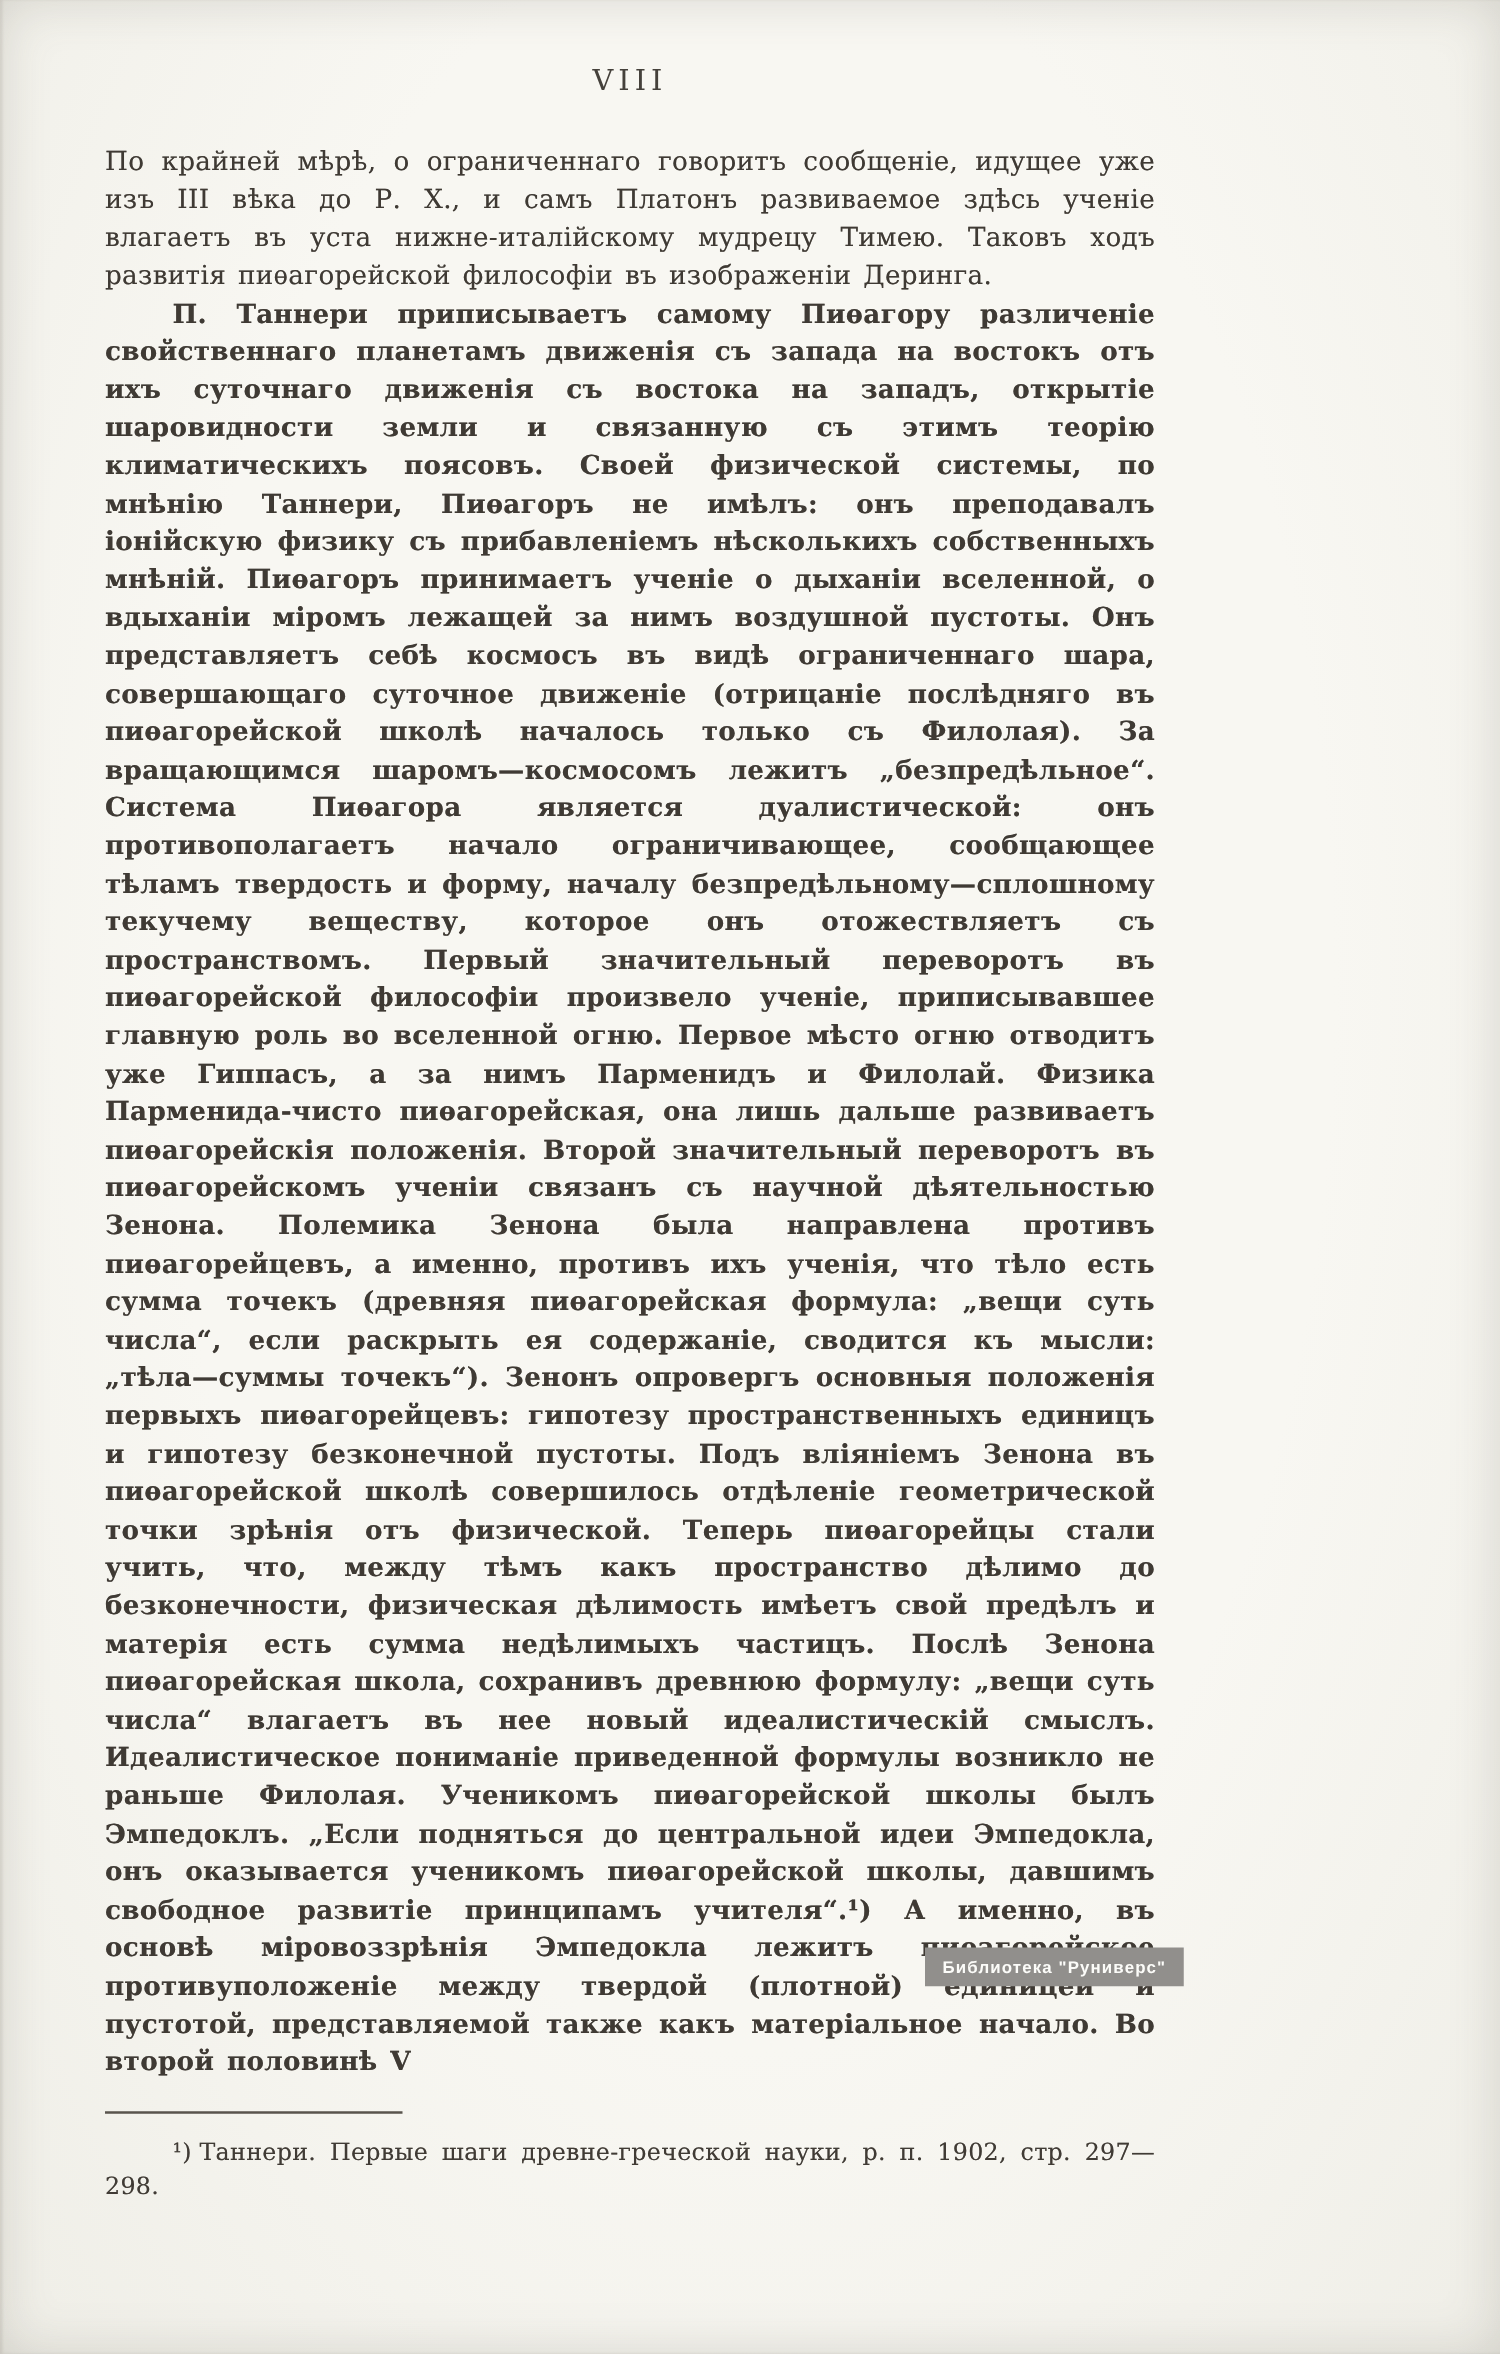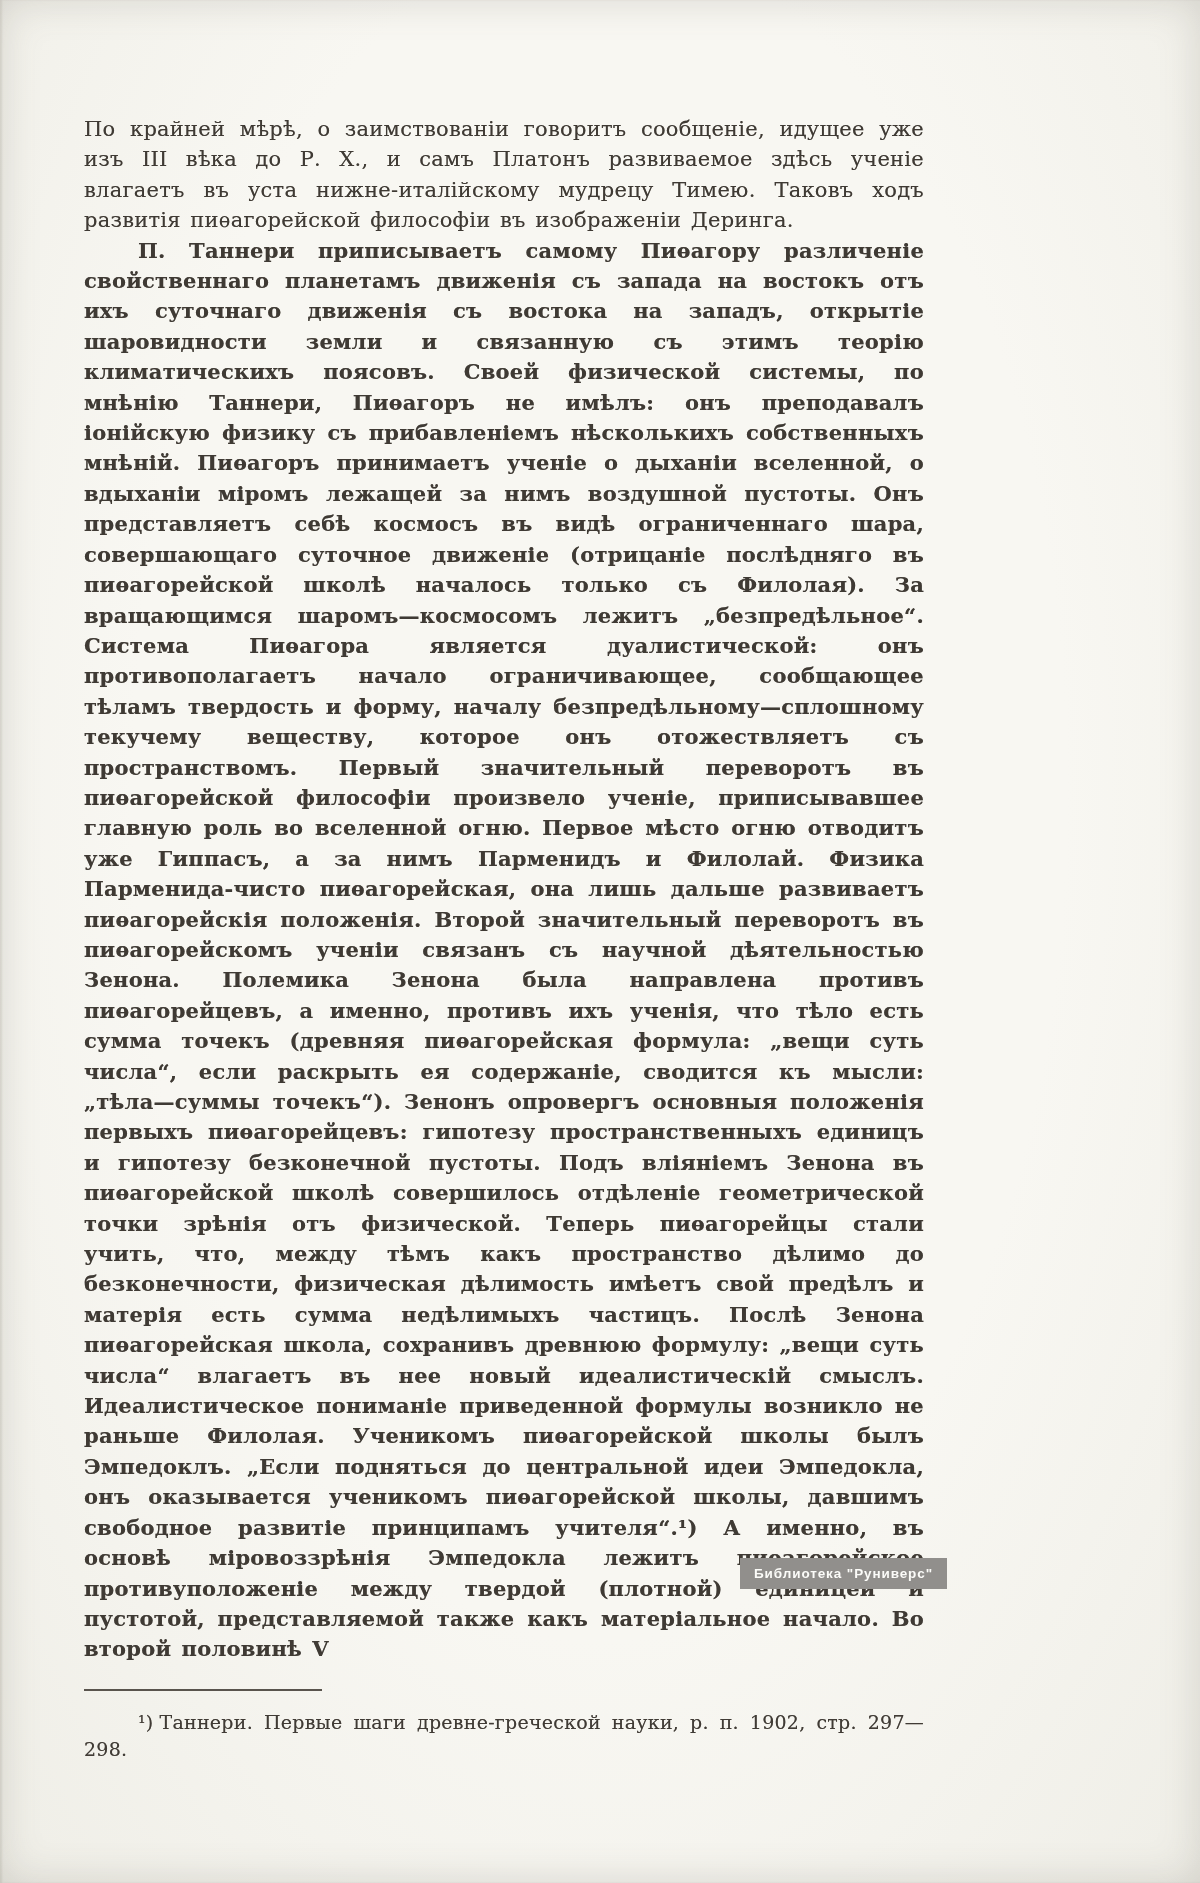--- a/index.html
+++ b/index.html
@@ -70,23 +70,24 @@
       letter-spacing: 0.9px;
       padding: 8px 14px;
       white-space: nowrap;
     }
   </style>
 </head>
 <body>
 
 <div class="scan">
 
+  <div class="page-number">VIII</div>
 
   <div class="text-block">
-    <p class="para first">По крайней мѣрѣ, о заимствованіи говоритъ сообщеніе, идущее уже изъ III вѣка до Р. Х., и самъ Платонъ развиваемое здѣсь ученіе влагаетъ въ уста нижне-италійскому мудрецу Тимею. Таковъ ходъ развитія пиѳагорейской философіи въ изображеніи Деринга.</p>
+    <p class="para first">По крайней мѣрѣ, о ограниченнаго говоритъ сообщеніе, идущее уже изъ III вѣка до Р. Х., и самъ Платонъ развиваемое здѣсь ученіе влагаетъ въ уста нижне-италійскому мудрецу Тимею. Таковъ ходъ развитія пиѳагорейской философіи въ изображеніи Деринга.</p>
     <p class="para indent">П. Таннери приписываетъ самому Пиѳагору различеніе свойственнаго планетамъ движенія съ запада на востокъ отъ ихъ суточнаго движенія съ востока на западъ, открытіе шаровидности земли и связанную съ этимъ теорію климатическихъ поясовъ. Своей физической системы, по мнѣнію Таннери, Пиѳагоръ не имѣлъ: онъ преподавалъ іонійскую физику съ прибавленіемъ нѣсколькихъ собственныхъ мнѣній. Пиѳагоръ принимаетъ ученіе о дыханіи вселенной, о вдыханіи міромъ лежащей за нимъ воздушной пустоты. Онъ представляетъ себѣ космосъ въ видѣ ограниченнаго шара, совершающаго суточное движеніе (отрицаніе послѣдняго въ пиѳагорейской школѣ началось только съ Филолая). За вращающимся шаромъ—космосомъ лежитъ „безпредѣльное“. Система Пиѳагора является дуалистической: онъ противополагаетъ начало ограничивающее, сообщающее тѣламъ твердость и форму, началу безпредѣльному—сплошному текучему веществу, которое онъ отожествляетъ съ пространствомъ. Первый значительный переворотъ въ пиѳагорейской философіи произвело ученіе, приписывавшее главную роль во вселенной огню. Первое мѣсто огню отводитъ уже Гиппасъ, а за нимъ Парменидъ и Филолай. Физика Парменида-чисто пиѳагорейская, она лишь дальше развиваетъ пиѳагорейскія положенія. Второй значительный переворотъ въ пиѳагорейскомъ ученіи связанъ съ научной дѣятельностью Зенона. Полемика Зенона была направлена противъ пиѳагорейцевъ, а именно, противъ ихъ ученія, что тѣло есть сумма точекъ (древняя пиѳагорейская формула: „вещи суть числа“, если раскрыть ея содержаніе, сводится къ мысли: „тѣла—суммы точекъ“). Зенонъ опровергъ основныя положенія первыхъ пиѳагорейцевъ: гипотезу пространственныхъ единицъ и гипотезу безконечной пустоты. Подъ вліяніемъ Зенона въ пиѳагорейской школѣ совершилось отдѣленіе геометрической точки зрѣнія отъ физической. Теперь пиѳагорейцы стали учить, что, между тѣмъ какъ пространство дѣлимо до безконечности, физическая дѣлимость имѣетъ свой предѣлъ и матерія есть сумма недѣлимыхъ частицъ. Послѣ Зенона пиѳагорейская школа, сохранивъ древнюю формулу: „вещи суть числа“ влагаетъ въ нее новый идеалистическій смыслъ. Идеалистическое пониманіе приведенной формулы возникло не раньше Филолая. Ученикомъ пиѳагорейской школы былъ Эмпедоклъ. „Если подняться до центральной идеи Эмпедокла, онъ оказывается ученикомъ пиѳагорейской школы, давшимъ свободное развитіе принципамъ учителя“.¹) А именно, въ основѣ міровоззрѣнія Эмпедокла лежитъ пиѳагорейское противуположеніе между твердой (плотной) единицей и пустотой, представляемой также какъ матеріальное начало. Во второй половинѣ V</p>
 
     <div class="fn-rule"></div>
 
     <p class="footnote">
       <span class="fn-marker">¹)</span><span>Таннери. Первые шаги древне-греческой науки, р. п. 1902, стр. 297—298.</span>
     </p>
   </div>
 
   <div class="watermark">Библиотека "Руниверс"</div>

